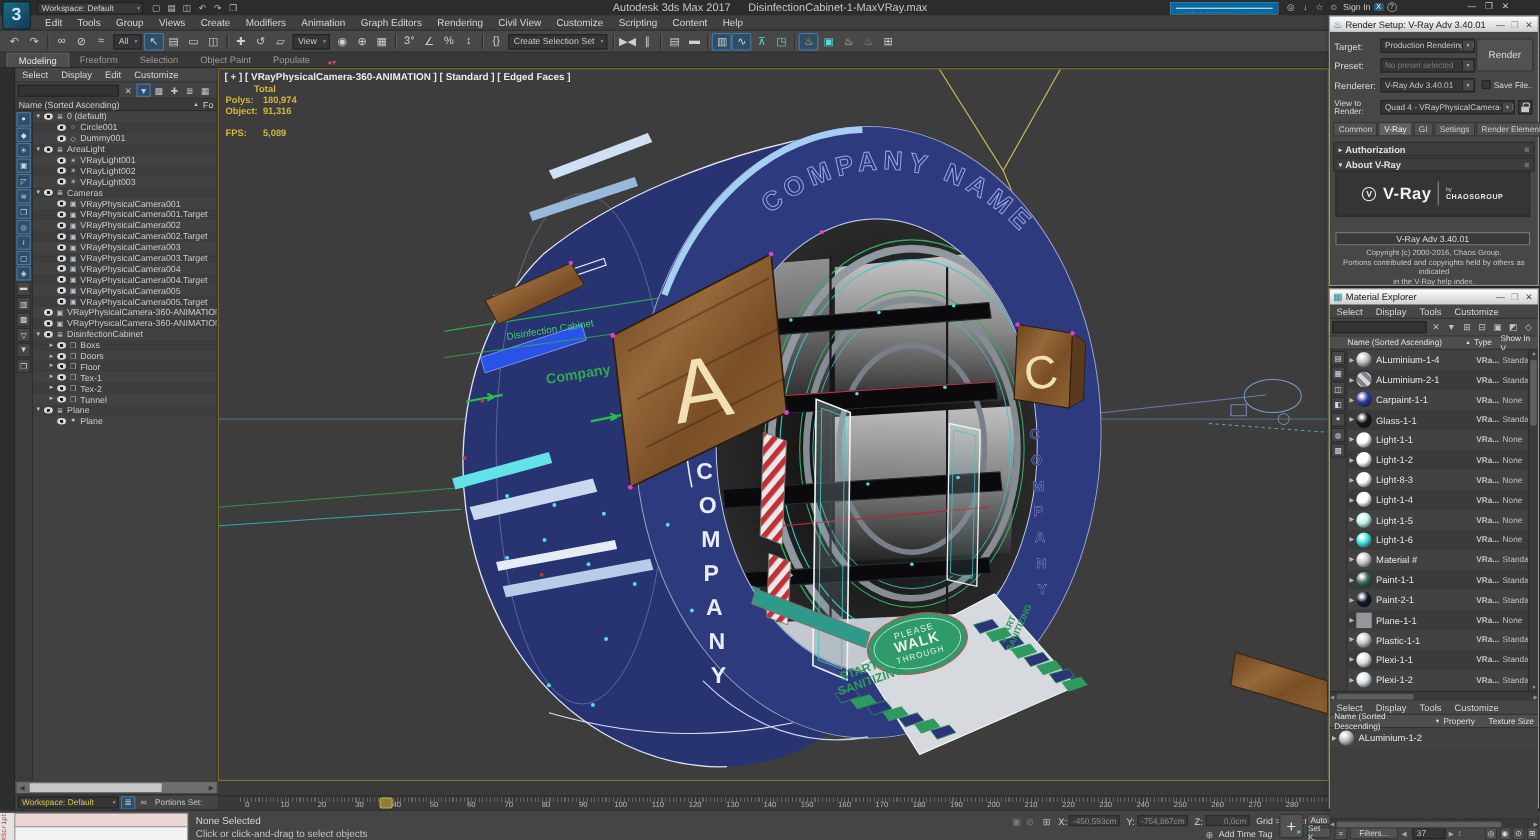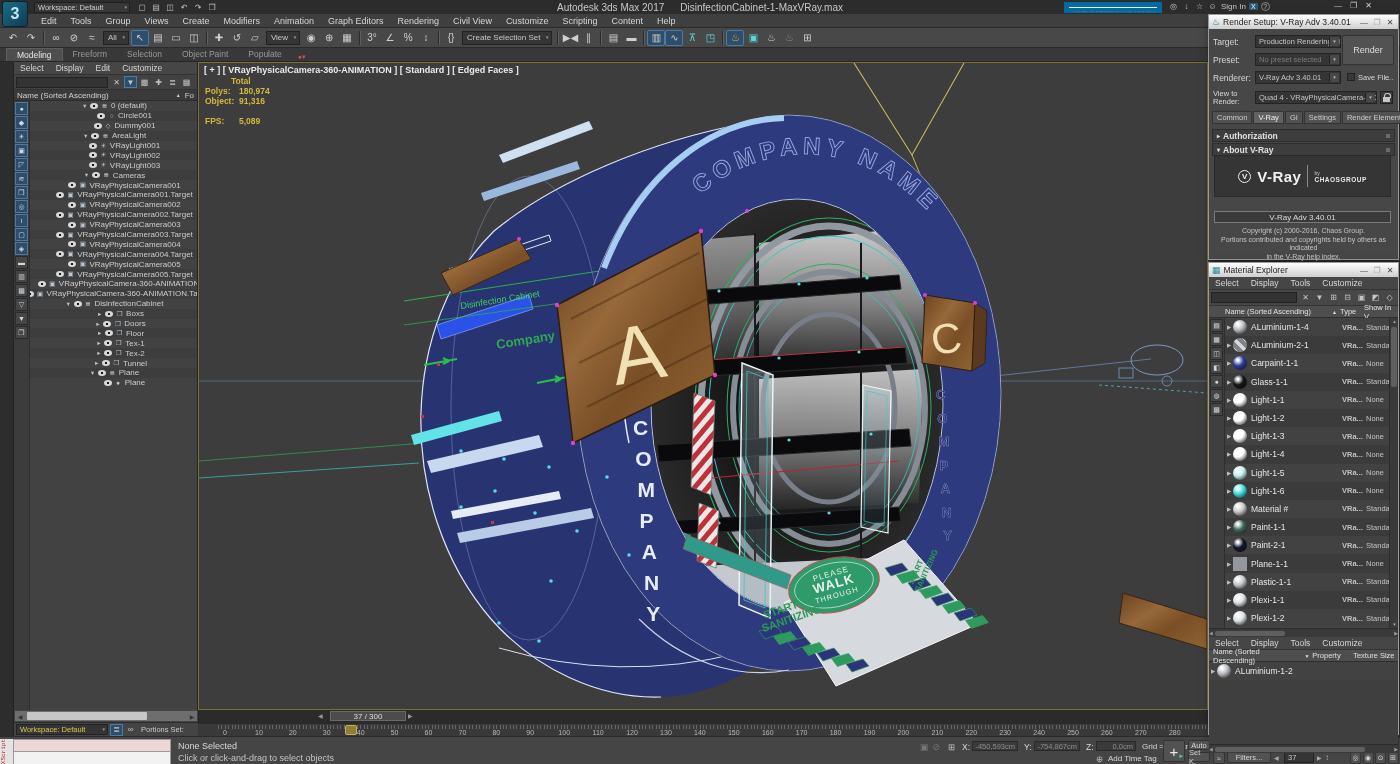--- a/index.html
+++ b/index.html
@@ -47,21 +47,21 @@
   #scene-search{height:15px;display:flex;align-items:center;gap:2px;padding:0 2px;border-bottom:1px solid #333;}
   #scene-search input{width:92px;height:11px;background:#333;border:1px solid #222;outline:none;color:#ccc;font-size:8px;}
   .sico{width:13px;height:12px;display:flex;align-items:center;justify-content:center;font-size:8px;color:#c4c4c4;border:1px solid transparent;}
   .sico.on{background:#2e4d68;border-color:#4a7ba6;}
   #scene-header{height:11px;background:#3a3a3a;border-bottom:1px solid #2c2c2c;display:flex;align-items:center;font-size:8px;color:#d0d0d0;padding:0 3px;}
   #scene-body{flex:1;display:flex;overflow:hidden;}
   #filter-strip{width:16px;background:#3c3c3c;border-right:1px solid #2e2e2e;display:flex;flex-direction:column;align-items:center;padding-top:1px;gap:1px;}
   .fico{width:13px;height:13px;display:flex;align-items:center;justify-content:center;font-size:7px;color:#cfd8e0;border:1px solid #2a2a2a;background:#464646;flex:none;}
   .fico.on{background:#2e4d68;border-color:#4a7ba6;}
   #scene-tree{flex:1;overflow:hidden;}
-  .trow{display:flex;align-items:center;height:9.9px;font-size:8px;color:#cccccc;white-space:nowrap;padding-left:2px;justify-content:center;}
+  .trow{display:flex;align-items:center;height:9.9px;font-size:8px;color:#cccccc;white-space:nowrap;padding-left:2px;}
   .trow:nth-child(even){background:#3d3d3d;}
   .texp{width:8px;font-size:5.5px;color:#c0c0c0;flex:none;}
   .eye{width:8px;height:6px;border-radius:50%;background:radial-gradient(circle at 50% 50%,#1a1a1a 0 1.4px,#d8d8d8 1.5px);margin:0 2px 0 0;flex:none;}
   .tico{width:9px;font-size:6.5px;flex:none;text-align:center;color:#b9c6d2;}
   .tlabel{margin-left:2px;}
   #scene-hscroll{left:14px;top:710px;width:184px;height:12px;background:#6e6e6e;border:1px solid #444;display:flex;align-items:center;}
   #scene-hscroll .arrow{width:10px;font-size:6px;color:#333;text-align:center;}
   #scene-hscroll .thumb{height:8px;width:120px;background:#c7c7c7;border-radius:1px;margin-left:2px;}
   #workspace-row{left:14px;top:722px;width:184px;height:14px;background:#444;display:flex;align-items:center;gap:2px;padding:0 2px;border-top:1px solid #2d2d2d;}
   #ws2-well{width:92px;height:11px;background:#353535;border:1px solid #222;color:#d8c850;font-size:7.5px;display:flex;align-items:center;padding:0 9px 0 3px;position:relative;}
@@ -763,27 +763,20 @@
             <circle cx="408" cy="414" r="1.8"></circle>
             <circle cx="430" cy="492" r="1.8"></circle>
           <circle cx="352" cy="518" r="1.8"></circle>
             <circle cx="300" cy="560" r="1.8"></circle>
             <circle cx="340" cy="578" r="1.8"></circle>
         </g>
       </g>
     </svg>
   </div>
 
-  <div id="trackbar-row" class="abs">
-    <span class="tb-arr" style="left:119px;">◀</span>
-    <div id="frame-handle">
-        <span>37 / 300</span>
-      </div>
-    <span class="tb-arr" style="left:209px;">▶</span>
-  </div>
   <div id="ruler-row" class="abs">
     <div id="time-slider" style="left: 146.504px;"></div>
     <div id="tick-labels">
         <span class="tick-label" style="left: 27px;">0</span>
         <span class="tick-label" style="left: 60.92px;">10</span>
         <span class="tick-label" style="left: 94.84px;">20</span>
         <span class="tick-label" style="left: 128.76px;">30</span>
         <span class="tick-label" style="left: 162.68px;">40</span>
         <span class="tick-label" style="left: 196.6px;">50</span>
         <span class="tick-label" style="left: 230.52px;">60</span>
@@ -1031,21 +1024,21 @@
           <div class="mrow">
             <span class="mexp">▶</span>
             <span class="swatch" style="background: radial-gradient(circle at 35% 30%, rgb(255, 255, 255) 6%, rgb(255, 255, 255) 42%, rgb(10, 10, 10) 100%);"></span>
             <span class="mname">Light-1-2</span>
             <span class="mtype">VRa...</span>
             <span class="mshow">None</span>
           </div>
           <div class="mrow">
             <span class="mexp">▶</span>
             <span class="swatch" style="background: radial-gradient(circle at 35% 30%, rgb(255, 255, 255) 6%, rgb(255, 255, 255) 42%, rgb(10, 10, 10) 100%);"></span>
-            <span class="mname">Light-1-3</span>
+            <span class="mname">Light-8-3</span>
             <span class="mtype">VRa...</span>
             <span class="mshow">None</span>
           </div>
           <div class="mrow">
             <span class="mexp">▶</span>
             <span class="swatch" style="background: radial-gradient(circle at 35% 30%, rgb(255, 255, 255) 6%, rgb(255, 255, 255) 42%, rgb(10, 10, 10) 100%);"></span>
             <span class="mname">Light-1-4</span>
             <span class="mtype">VRa...</span>
             <span class="mshow">None</span>
           </div>

